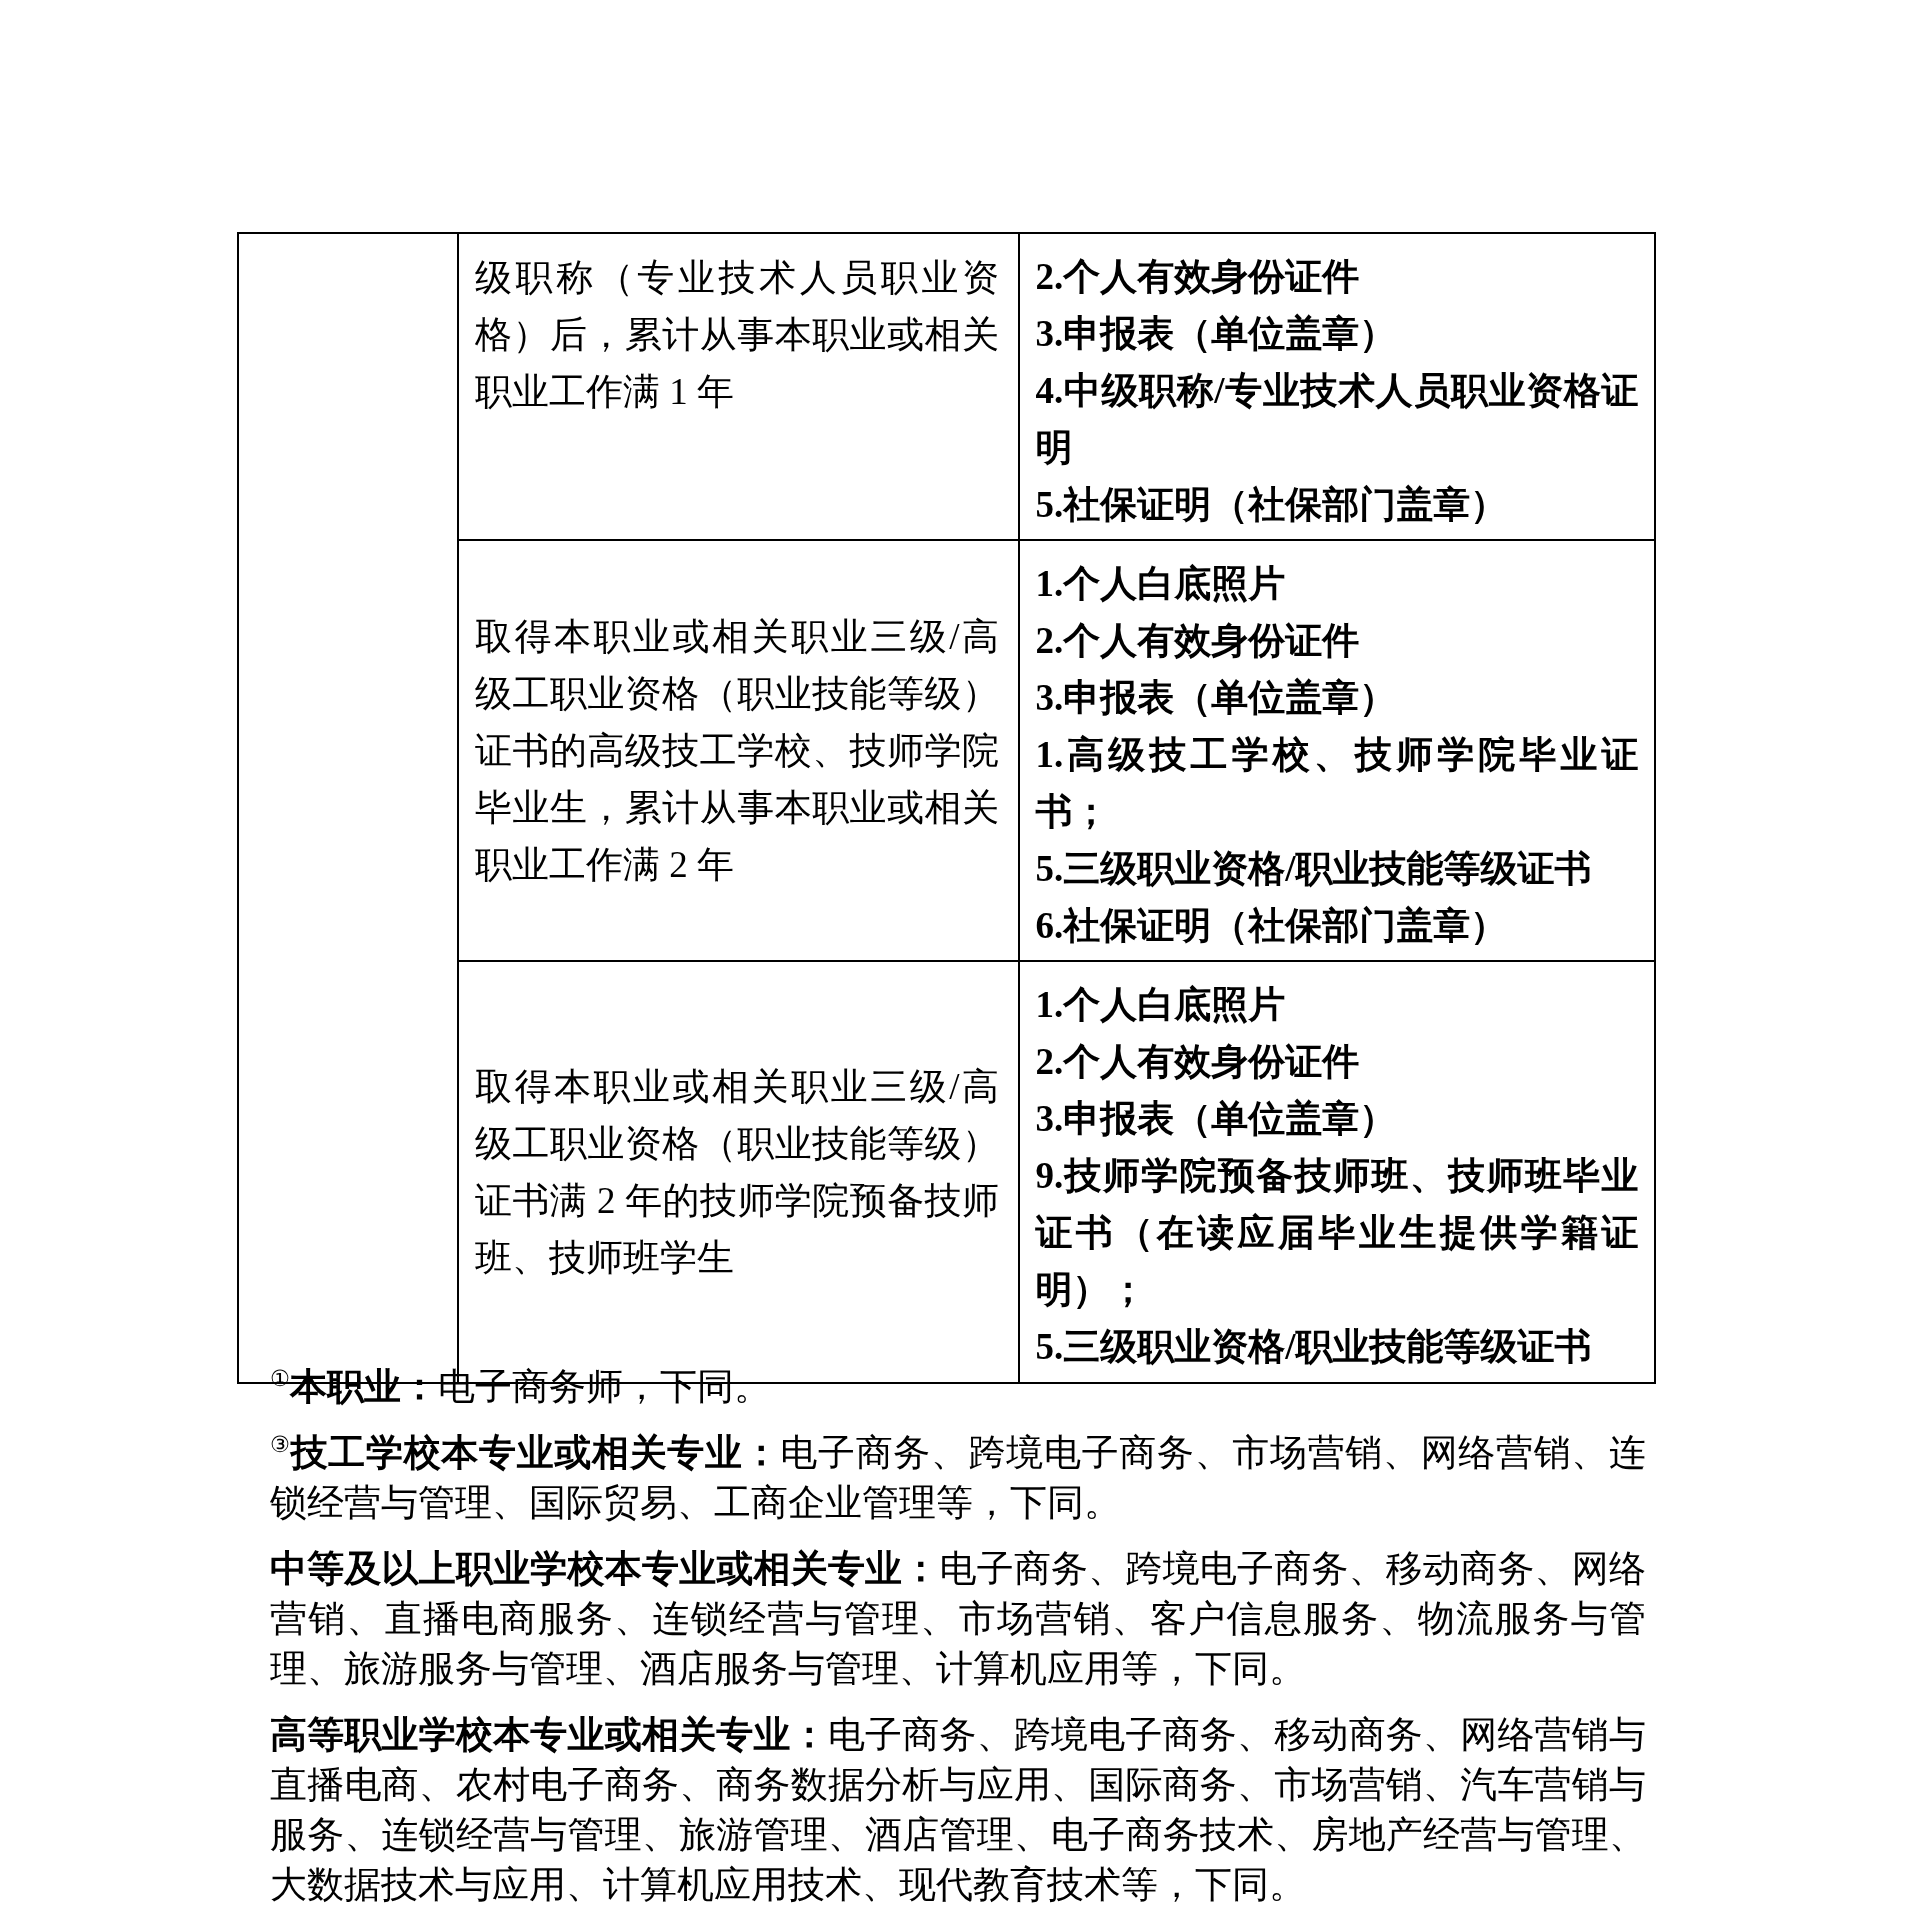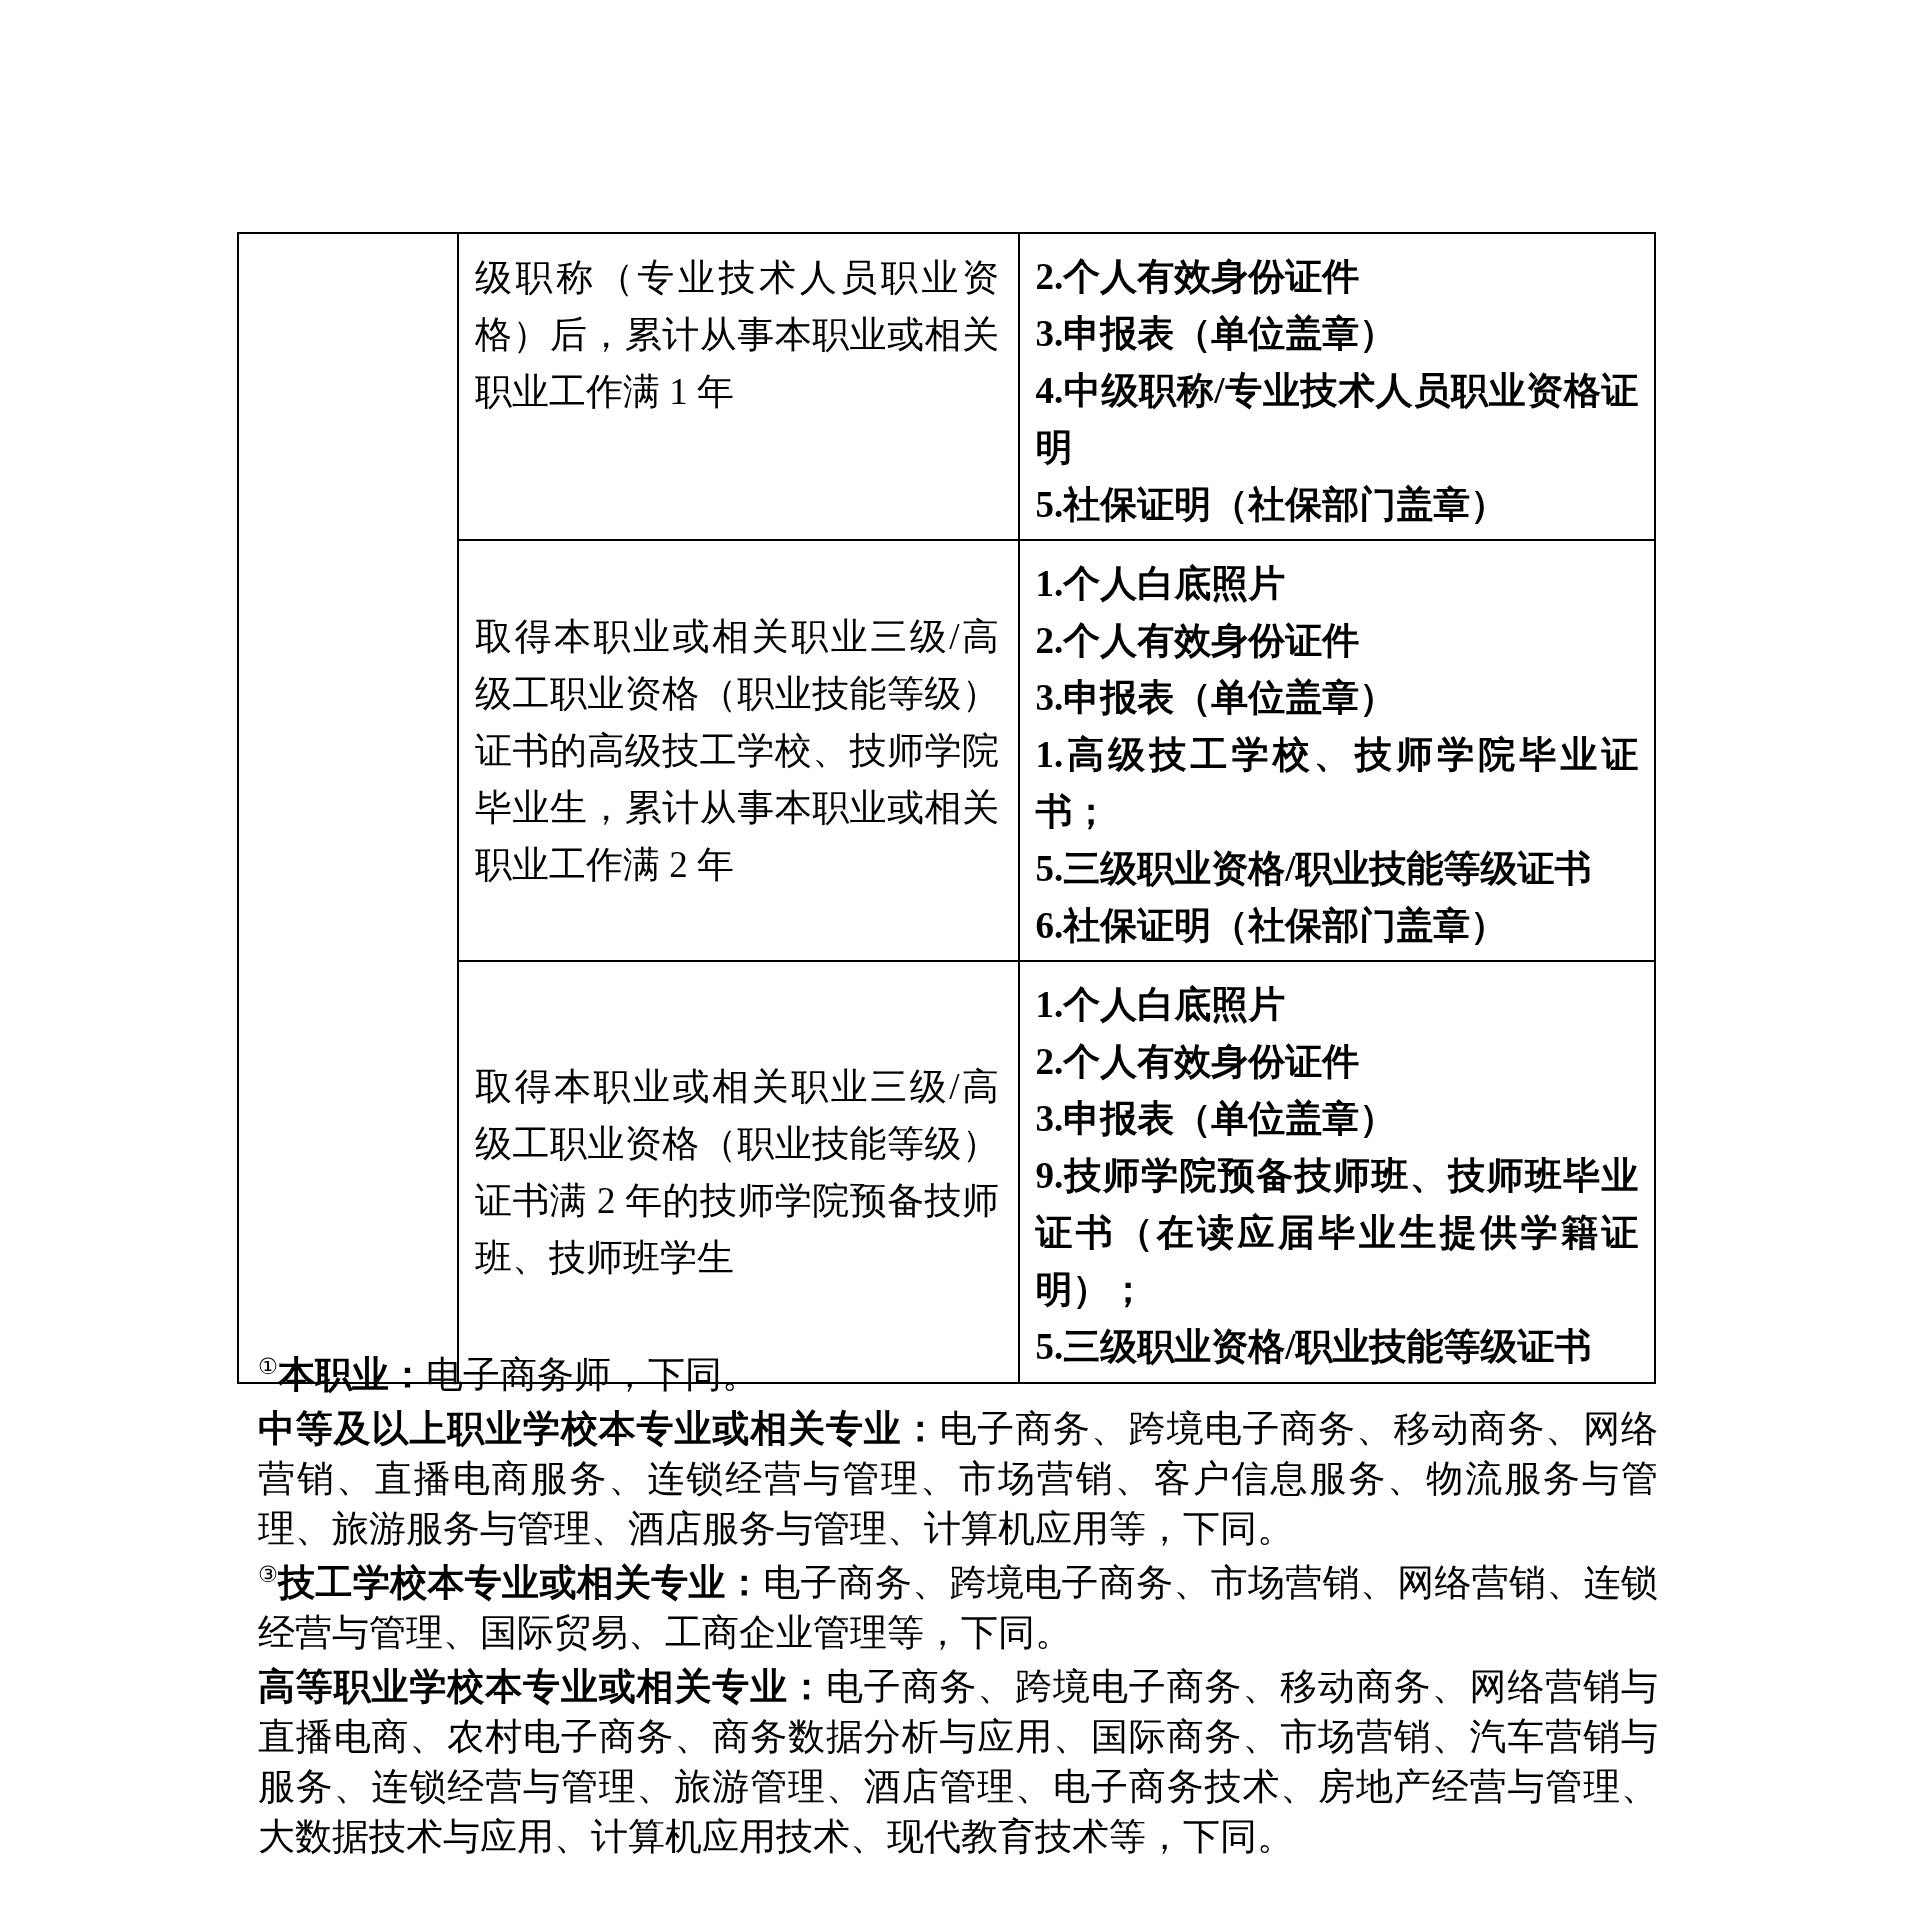--- a/index.html
+++ b/index.html
@@ -41,21 +41,21 @@
     position: absolute;
     left: 254px;
     top: 1346px;
     width: 1408px;
     font-size: 37px;
     line-height: 50px;
     text-align: justify;
     text-justify: inter-character;
     word-break: break-all;
   }
-  .footnotes p { margin: 4px; padding: 0; }
+  .footnotes p { margin: 16px; padding: 0; }
   .fn-label { font-weight: bold; }
   .fn-sup {
     font-size: 22.3px;
     vertical-align: super;
     line-height: 0;
   }
 </style>
 </head>
 <body>
 
@@ -103,20 +103,20 @@
           <div class="mat">3.申报表（单位盖章）</div>
           <div class="mat">9.技师学院预备技师班、技师班毕业证书（在读应届毕业生提供学籍证明）；</div>
           <div class="mat">5.三级职业资格/职业技能等级证书</div>
         </td>
       </tr>
     </tbody>
   </table>
 
   <div class="footnotes">
     <p><sup class="fn-sup">①</sup><span class="fn-label">本职业：</span><span class="fn-text">电子商务师，下同。</span></p>
+    <p><sup class="fn-sup">③</sup><span class="fn-label">技工学校本专业或相关专业：</span><span class="fn-text">电子商务、跨境电子商务、市场营销、网络营销、连锁经营与管理、国际贸易、工商企业管理等，下同。</span></p>
     <p><span class="fn-label">中等及以上职业学校本专业或相关专业：</span><span class="fn-text">电子商务、跨境电子商务、移动商务、网络营销、直播电商服务、连锁经营与管理、市场营销、客户信息服务、物流服务与管理、旅游服务与管理、酒店服务与管理、计算机应用等，下同。</span></p>
-    <p><sup class="fn-sup">③</sup><span class="fn-label">技工学校本专业或相关专业：</span><span class="fn-text">电子商务、跨境电子商务、市场营销、网络营销、连锁经营与管理、国际贸易、工商企业管理等，下同。</span></p>
     <p><span class="fn-label">高等职业学校本专业或相关专业：</span><span class="fn-text">电子商务、跨境电子商务、移动商务、网络营销与直播电商、农村电子商务、商务数据分析与应用、国际商务、市场营销、汽车营销与服务、连锁经营与管理、旅游管理、酒店管理、电子商务技术、房地产经营与管理、大数据技术与应用、计算机应用技术、现代教育技术等，下同。</span></p>
 
   </div>
 
 </div>
 
 
 </body></html>

